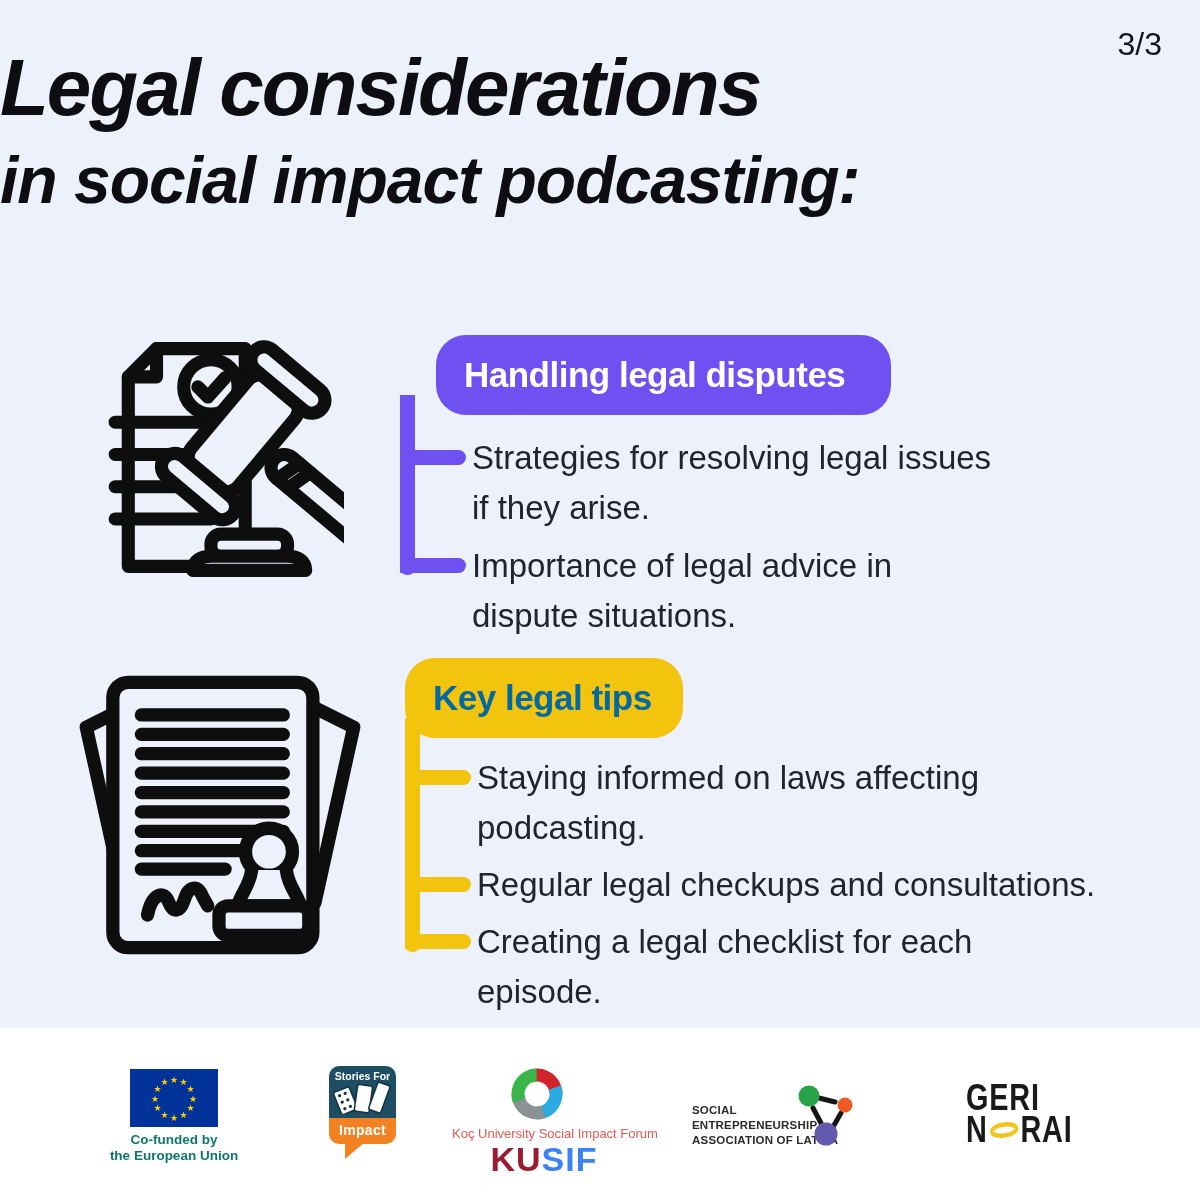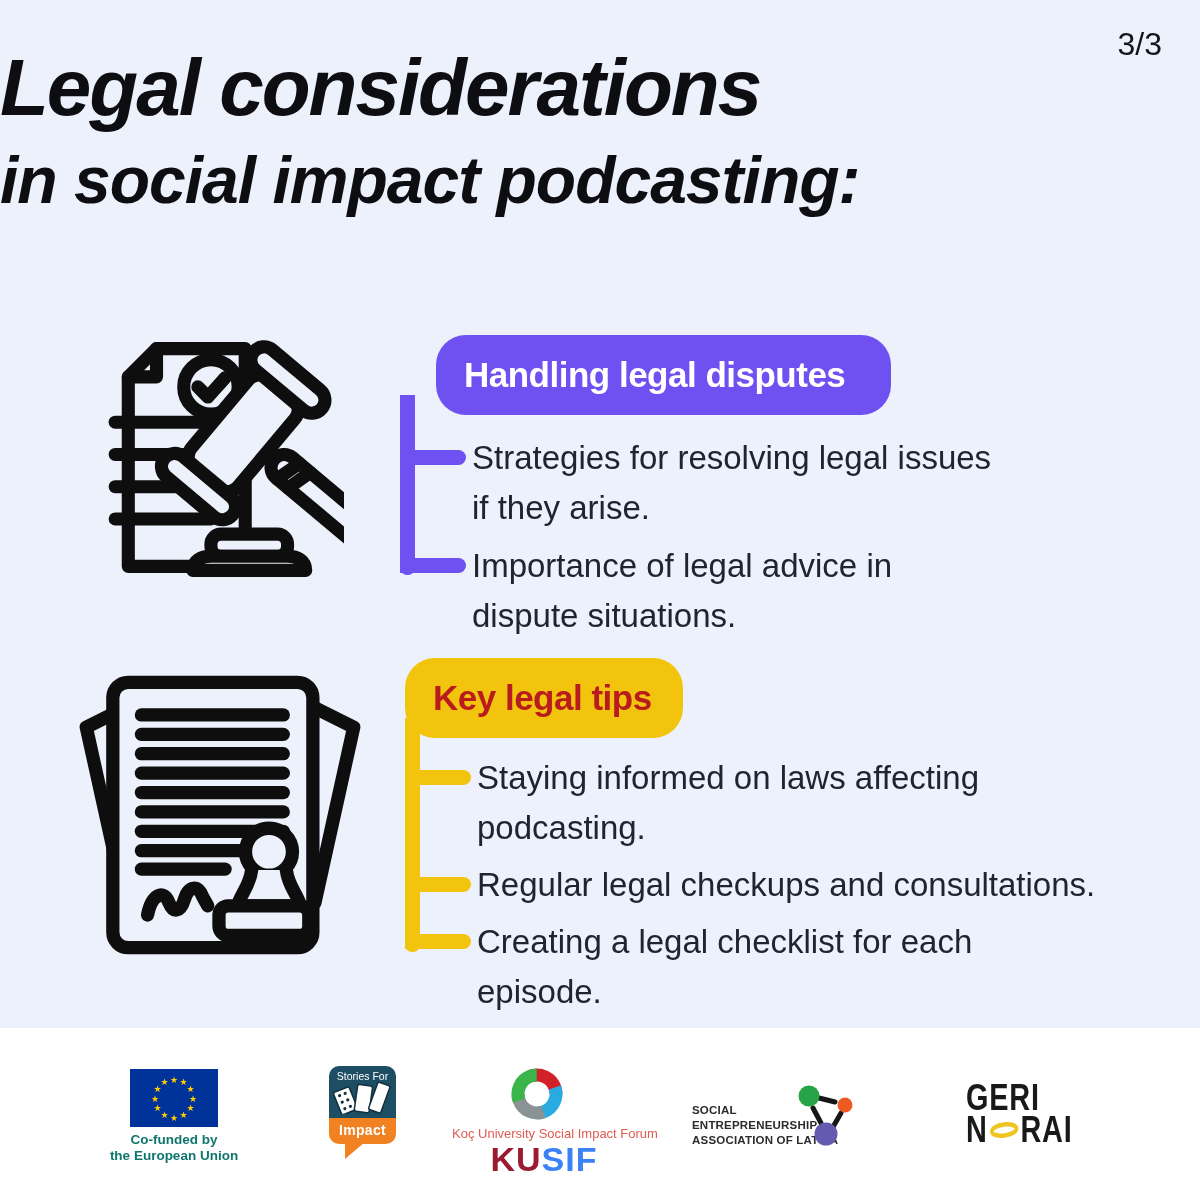--- a/index.html
+++ b/index.html
@@ -17,21 +17,21 @@
   .title-line1 { font-size:80px; font-weight:bold; letter-spacing:-2px; line-height:1.05; }
   .title-line2 { font-size:66px; font-weight:bold; letter-spacing:-1px; margin-top:14px; line-height:1.1; }
   .title-line3 { font-size:54px; font-weight:bold; letter-spacing:-1px; margin-top:8px; line-height:1.1; }
 
   
   .pill { height:80px; border-radius:30px; display:flex; align-items:center; padding-left:28px; box-sizing:border-box; }
   .pill-purple { left:397px; top:335px; width:455px; background:#6f51f2;margin-left:39px; }
   .pill-yellow { left:405px; top:658px; width:278px; background:#f2c40e; }
   .pill-label { font-size:35px; font-weight:bold; letter-spacing:-0.5px; }
   .pill-purple .pill-label { color:#ffffff; }
-  .pill-yellow .pill-label { color:#b91c1c; }
+  .pill-yellow .pill-label { color:#0369a1; }
 
   .vbar { width:15px; }
   .vbar-purple { left:400px; top:395px; height:180px; background:#6f51f2; border-radius:0 0 7px 7px; }
   .vbar-yellow { left:405px; top:718px; height:234px; background:#f2c40e; border-radius:0 0 7px 7px; }
   .tick { width:66px; height:15px; border-radius:0 8px 8px 0; }
   .tick-purple { background:#6f51f2; left:400px; }
   .tick-yellow { background:#f2c40e; left:405px; }
   .tick-p1 { top:450px; } .tick-p2 { top:558px; }
   .tick-y1 { top:770px; } .tick-y2 { top:877px; } .tick-y3 { top:934px; }
 
@@ -48,21 +48,21 @@
 
   
   .footer { left:0; top:1028px; width:1200px; height:172px; background:#ffffff; }
   .eu-flag { left:130px; top:41px; width:88px; height:58px; background:#003399; }
   .eu-caption { left:95px; top:104px; width:158px; text-align:center; font-size:13.5px; font-weight:bold;
                 color:#0f766e; line-height:16px; white-space:pre-line; }
 
   .stories { left:329px; top:38px; width:67px; }
   .stories-box { border-radius:10px; overflow:hidden; height:78px; }
   .stories-top { height:52px; background:#1d4e63; text-align:center; }
-  .stories-top-label { color:#ffffff; font-size:10.5px; font-weight:normal; padding-top:4px; }
+  .stories-top-label { color:#ffffff; font-size:10.5px; font-weight:bold; padding-top:4px; }
   .stories-bottom { height:26px; background:#f18121; text-align:center; }
   .stories-bottom-label { color:#ffffff; font-size:14px; font-weight:bold; line-height:25px; letter-spacing:0.3px; }
   .stories-tail { position:absolute; left:16px; top:76px; width:0; height:0;
                   border-top:17px solid #f18121; border-right:20px solid transparent; }
 
   .kusif { left:452px; top:38px; width:170px; text-align:center; }
   .kusif-swirl { display:block; margin:0 auto; }
   .kusif-subtitle { font-size:13px; color:#e05a52; margin-top:2px; white-space:nowrap; }
   .kusif-big { font-size:34px; font-weight:bold; letter-spacing:1px; line-height:36px; }
   .kusif-ku { color:#9b1b31;margin-left:14px; } .kusif-sif { color:#3b82f6; }

